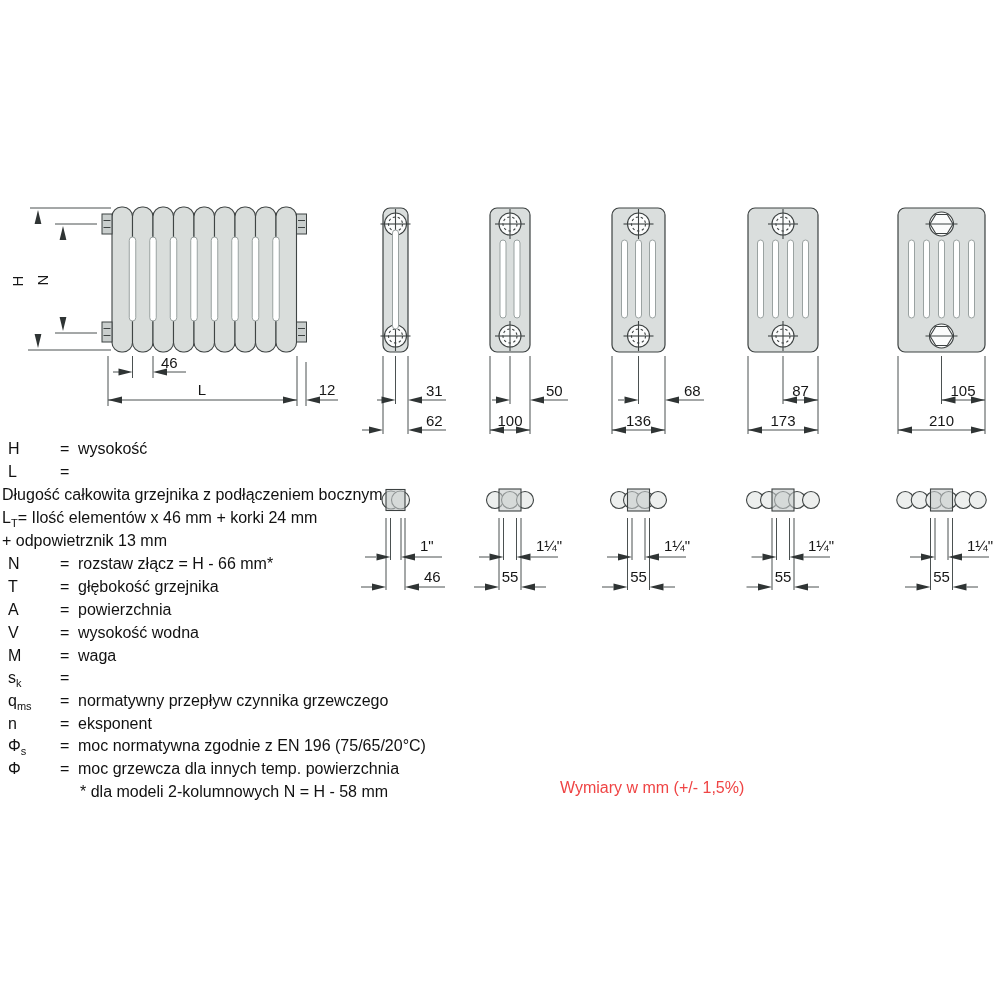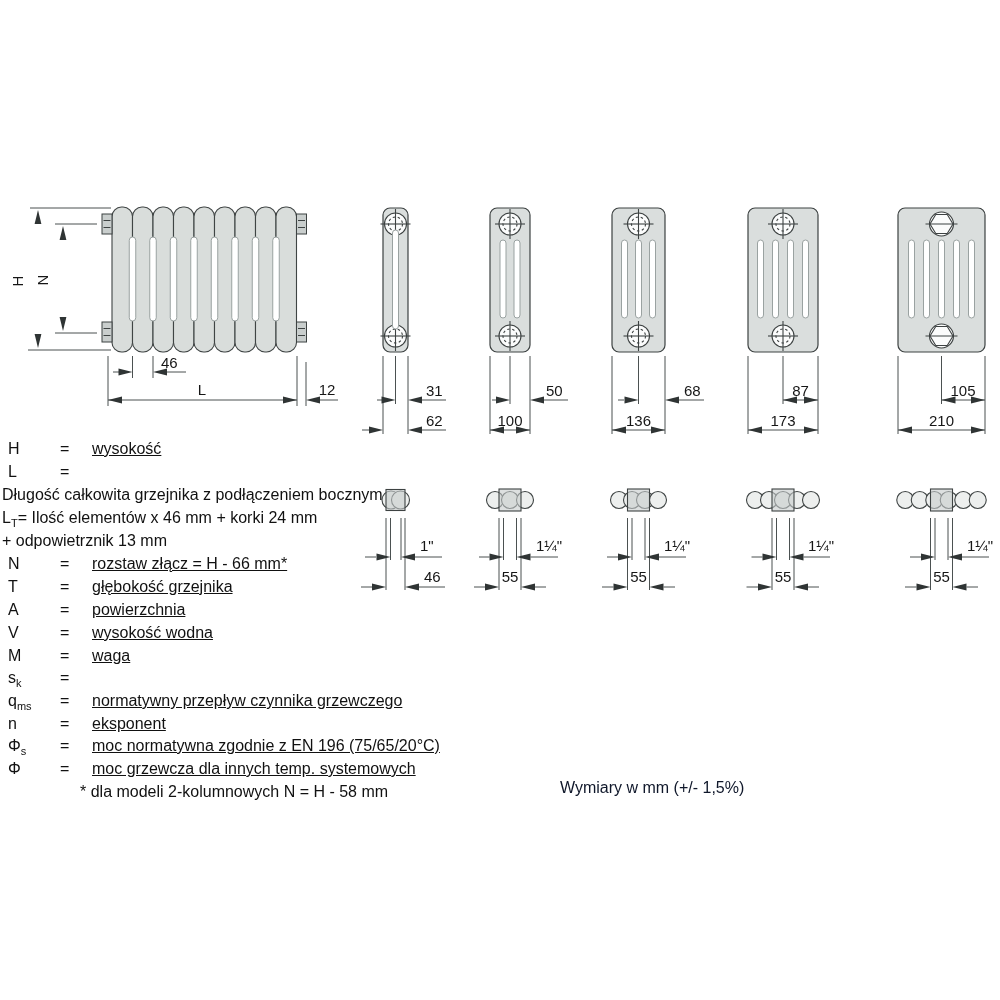--- a/index.html
+++ b/index.html
@@ -14,26 +14,26 @@
   .hub   { fill:rgba(198,204,203,0.6); stroke:#3d4242; stroke-width:1.1; }
   .dl    { stroke:#4b5151; stroke-width:1; fill:none; }
   .dim   { font-size:15px; fill:#161616; }
   .axis  { font-size:15px; fill:#161616; }
   
   .legend { position:absolute; left:0; top:0; width:560px; }
   .lrow  { position:absolute; left:0; height:23px; line-height:23px; font-size:16px; color:#111;
            white-space:nowrap; width:560px; }
   .lsym  { position:absolute; left:8px; }
   .leq   { position:absolute; left:60px; }
-  .ldesc { position:absolute; left:92px;text-decoration:underline; }
+  .ldesc { position:absolute; left:78px; }
   .lplain{ position:absolute; left:2px; }
   .lnote { left:80px; }
   .sp    { }
   sub    { font-size:11px; }
-  .footer-note { position:absolute; left:560px; top:779px; font-size:16px; color:#0f172a; white-space:nowrap; }
+  .footer-note { position:absolute; left:560px; top:779px; font-size:16px; color:#ef4444; white-space:nowrap; }
 </style>
 </head>
 <body>
 
 <div id="page">
 
 <svg id="drawing" width="1000" height="1000" viewBox="0 0 1000 1000">
   <defs>
     <polygon id="arr" points="0,0 -14,-3.4 -14,3.4" fill="#2f3434"></polygon>
     <g id="plug" stroke="#3d4242" stroke-width="1.1">
@@ -393,21 +393,21 @@
       <span class="ldesc">eksponent</span>
     </div>
     <div class="lrow" style="top:734px">
       <span class="lsym"><span>Φ</span><sub>s</sub></span>
       <span class="leq">=</span>
       <span class="ldesc">moc normatywna zgodnie z EN 196 (75/65/20°C)</span>
     </div>
     <div class="lrow" style="top:757px">
       <span class="lsym"><span>Φ</span><sub></sub></span>
       <span class="leq">=</span>
-      <span class="ldesc">moc grzewcza dla innych temp. systemowych</span>
+      <span class="ldesc">moc grzewcza dla innych temp. powierzchnia</span>
     </div>
     <div class="lrow" style="top:780px">
       <span class="lplain lnote">* dla modeli 2-kolumnowych N = H - 58 mm</span>
     </div>
   </div>
 
   <div class="footer-note">Wymiary w mm (+/- 1,5%)</div>
 
 </div>
 

